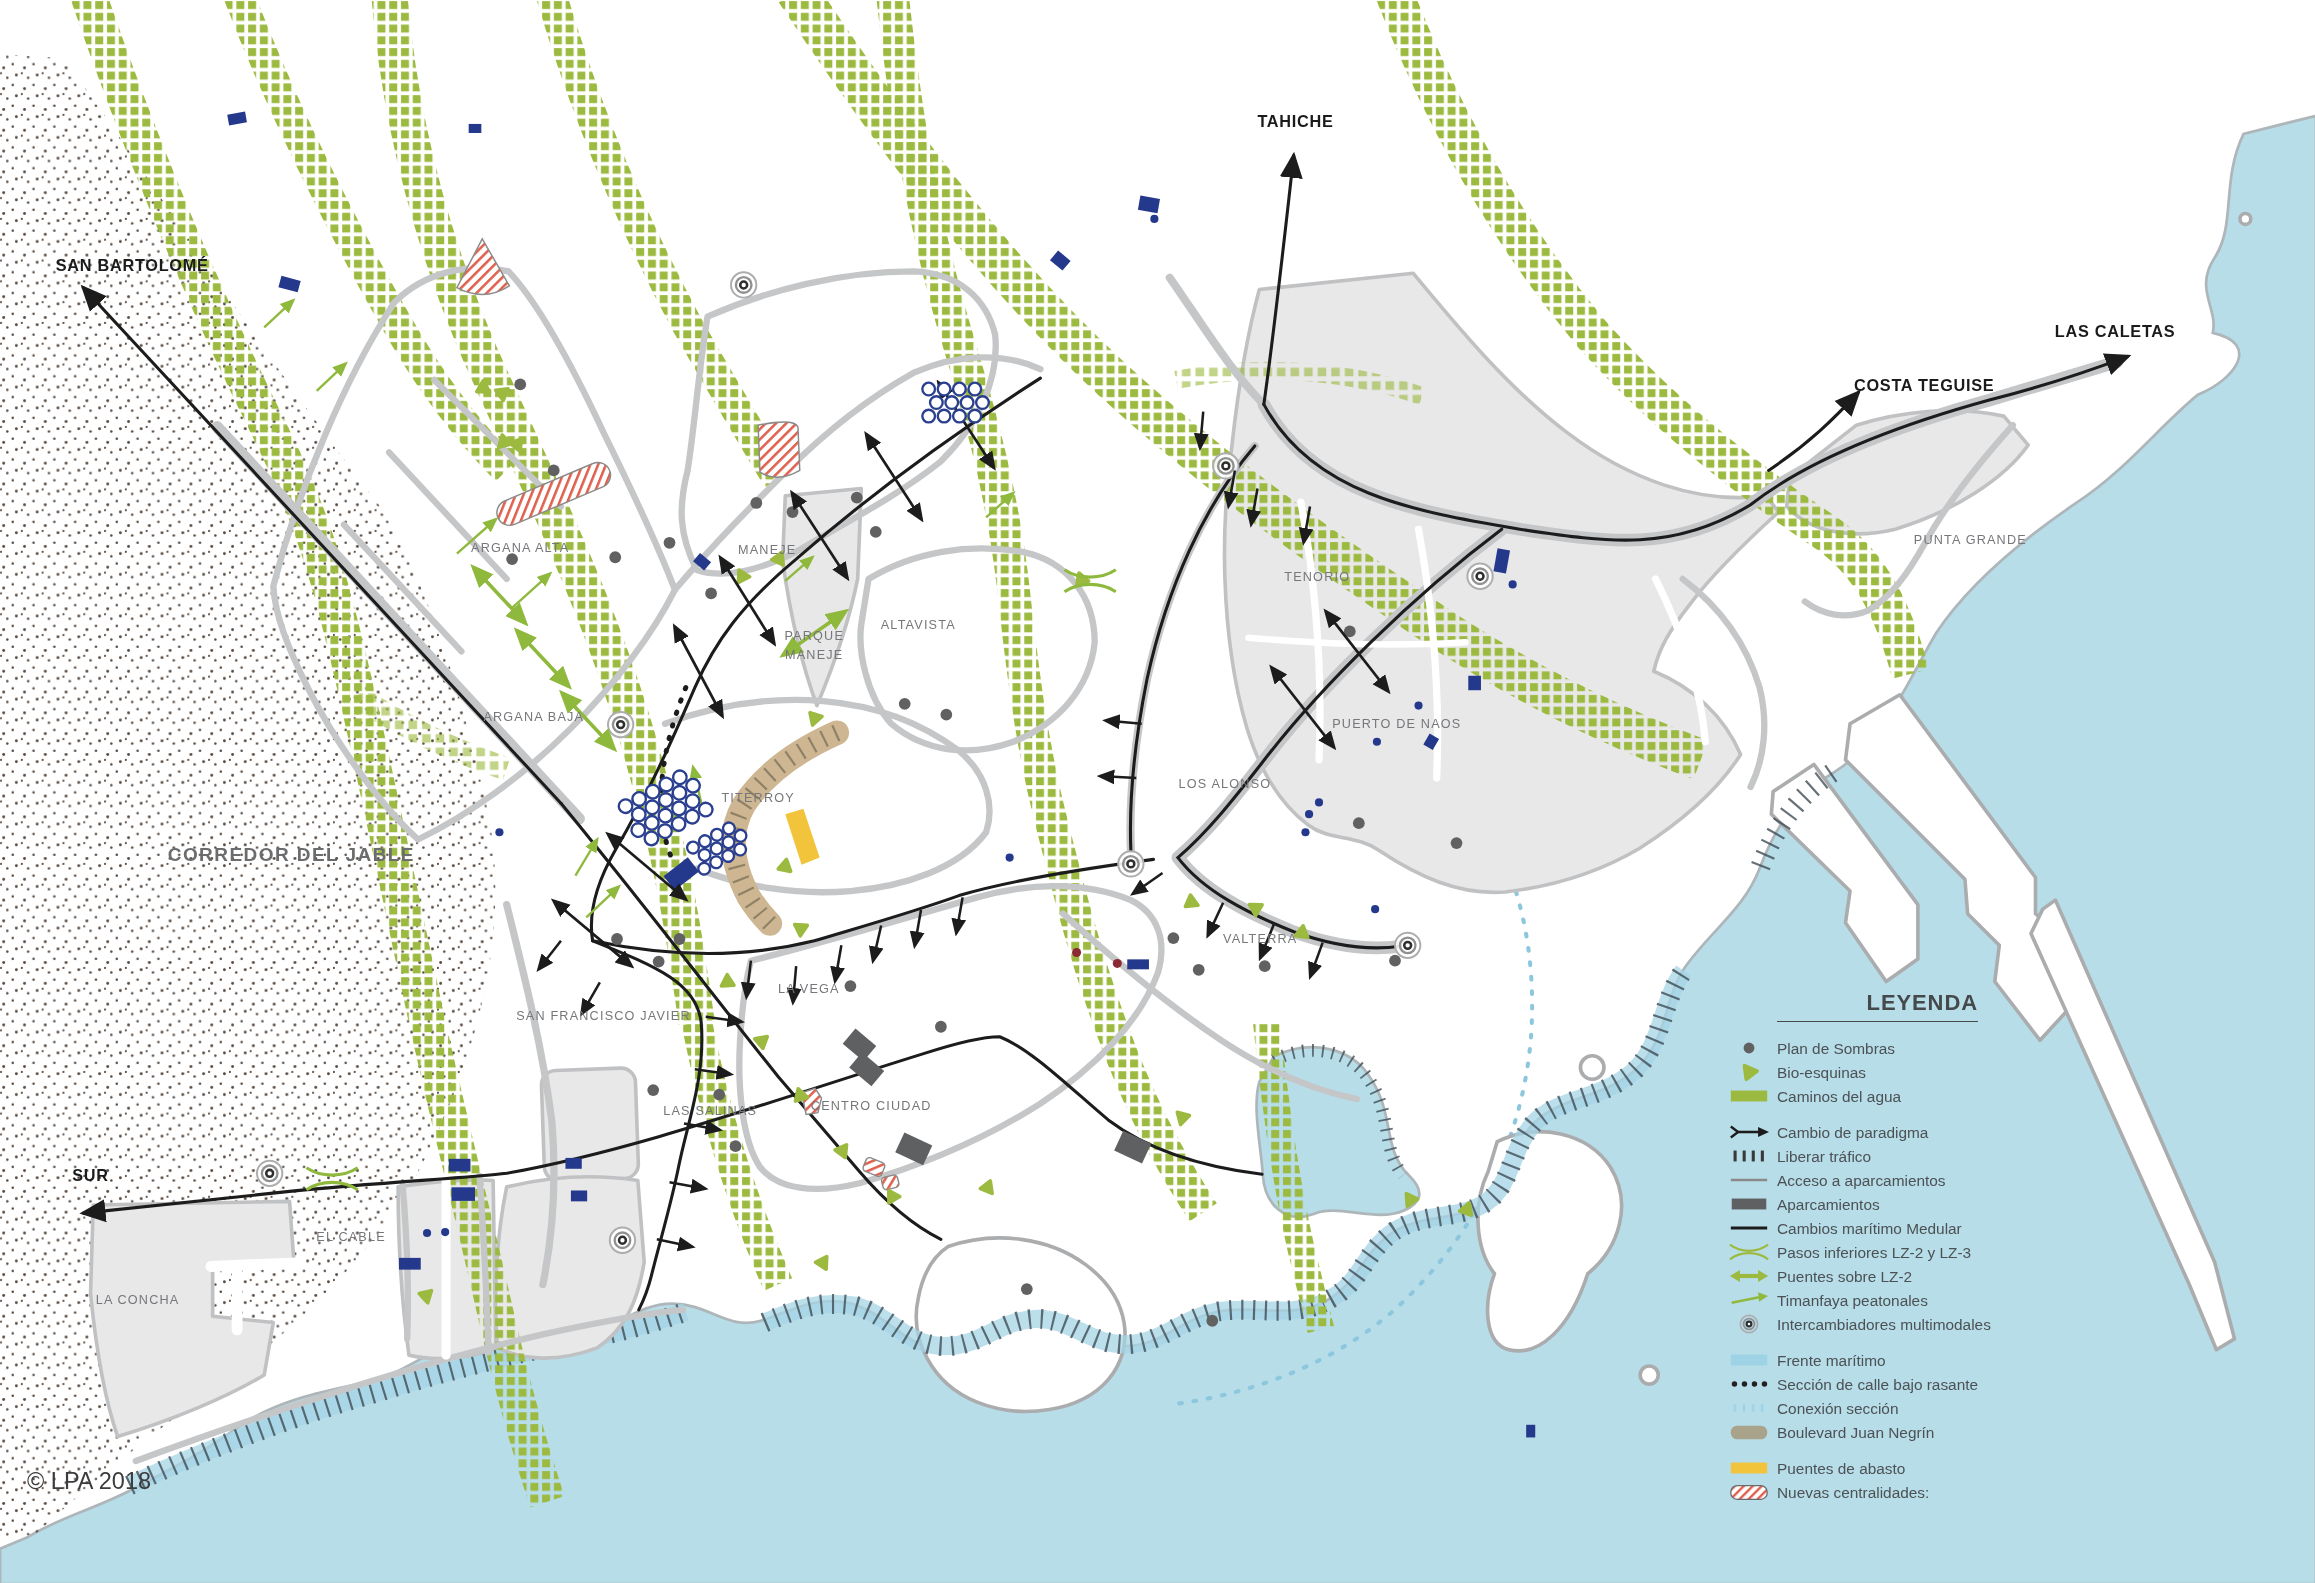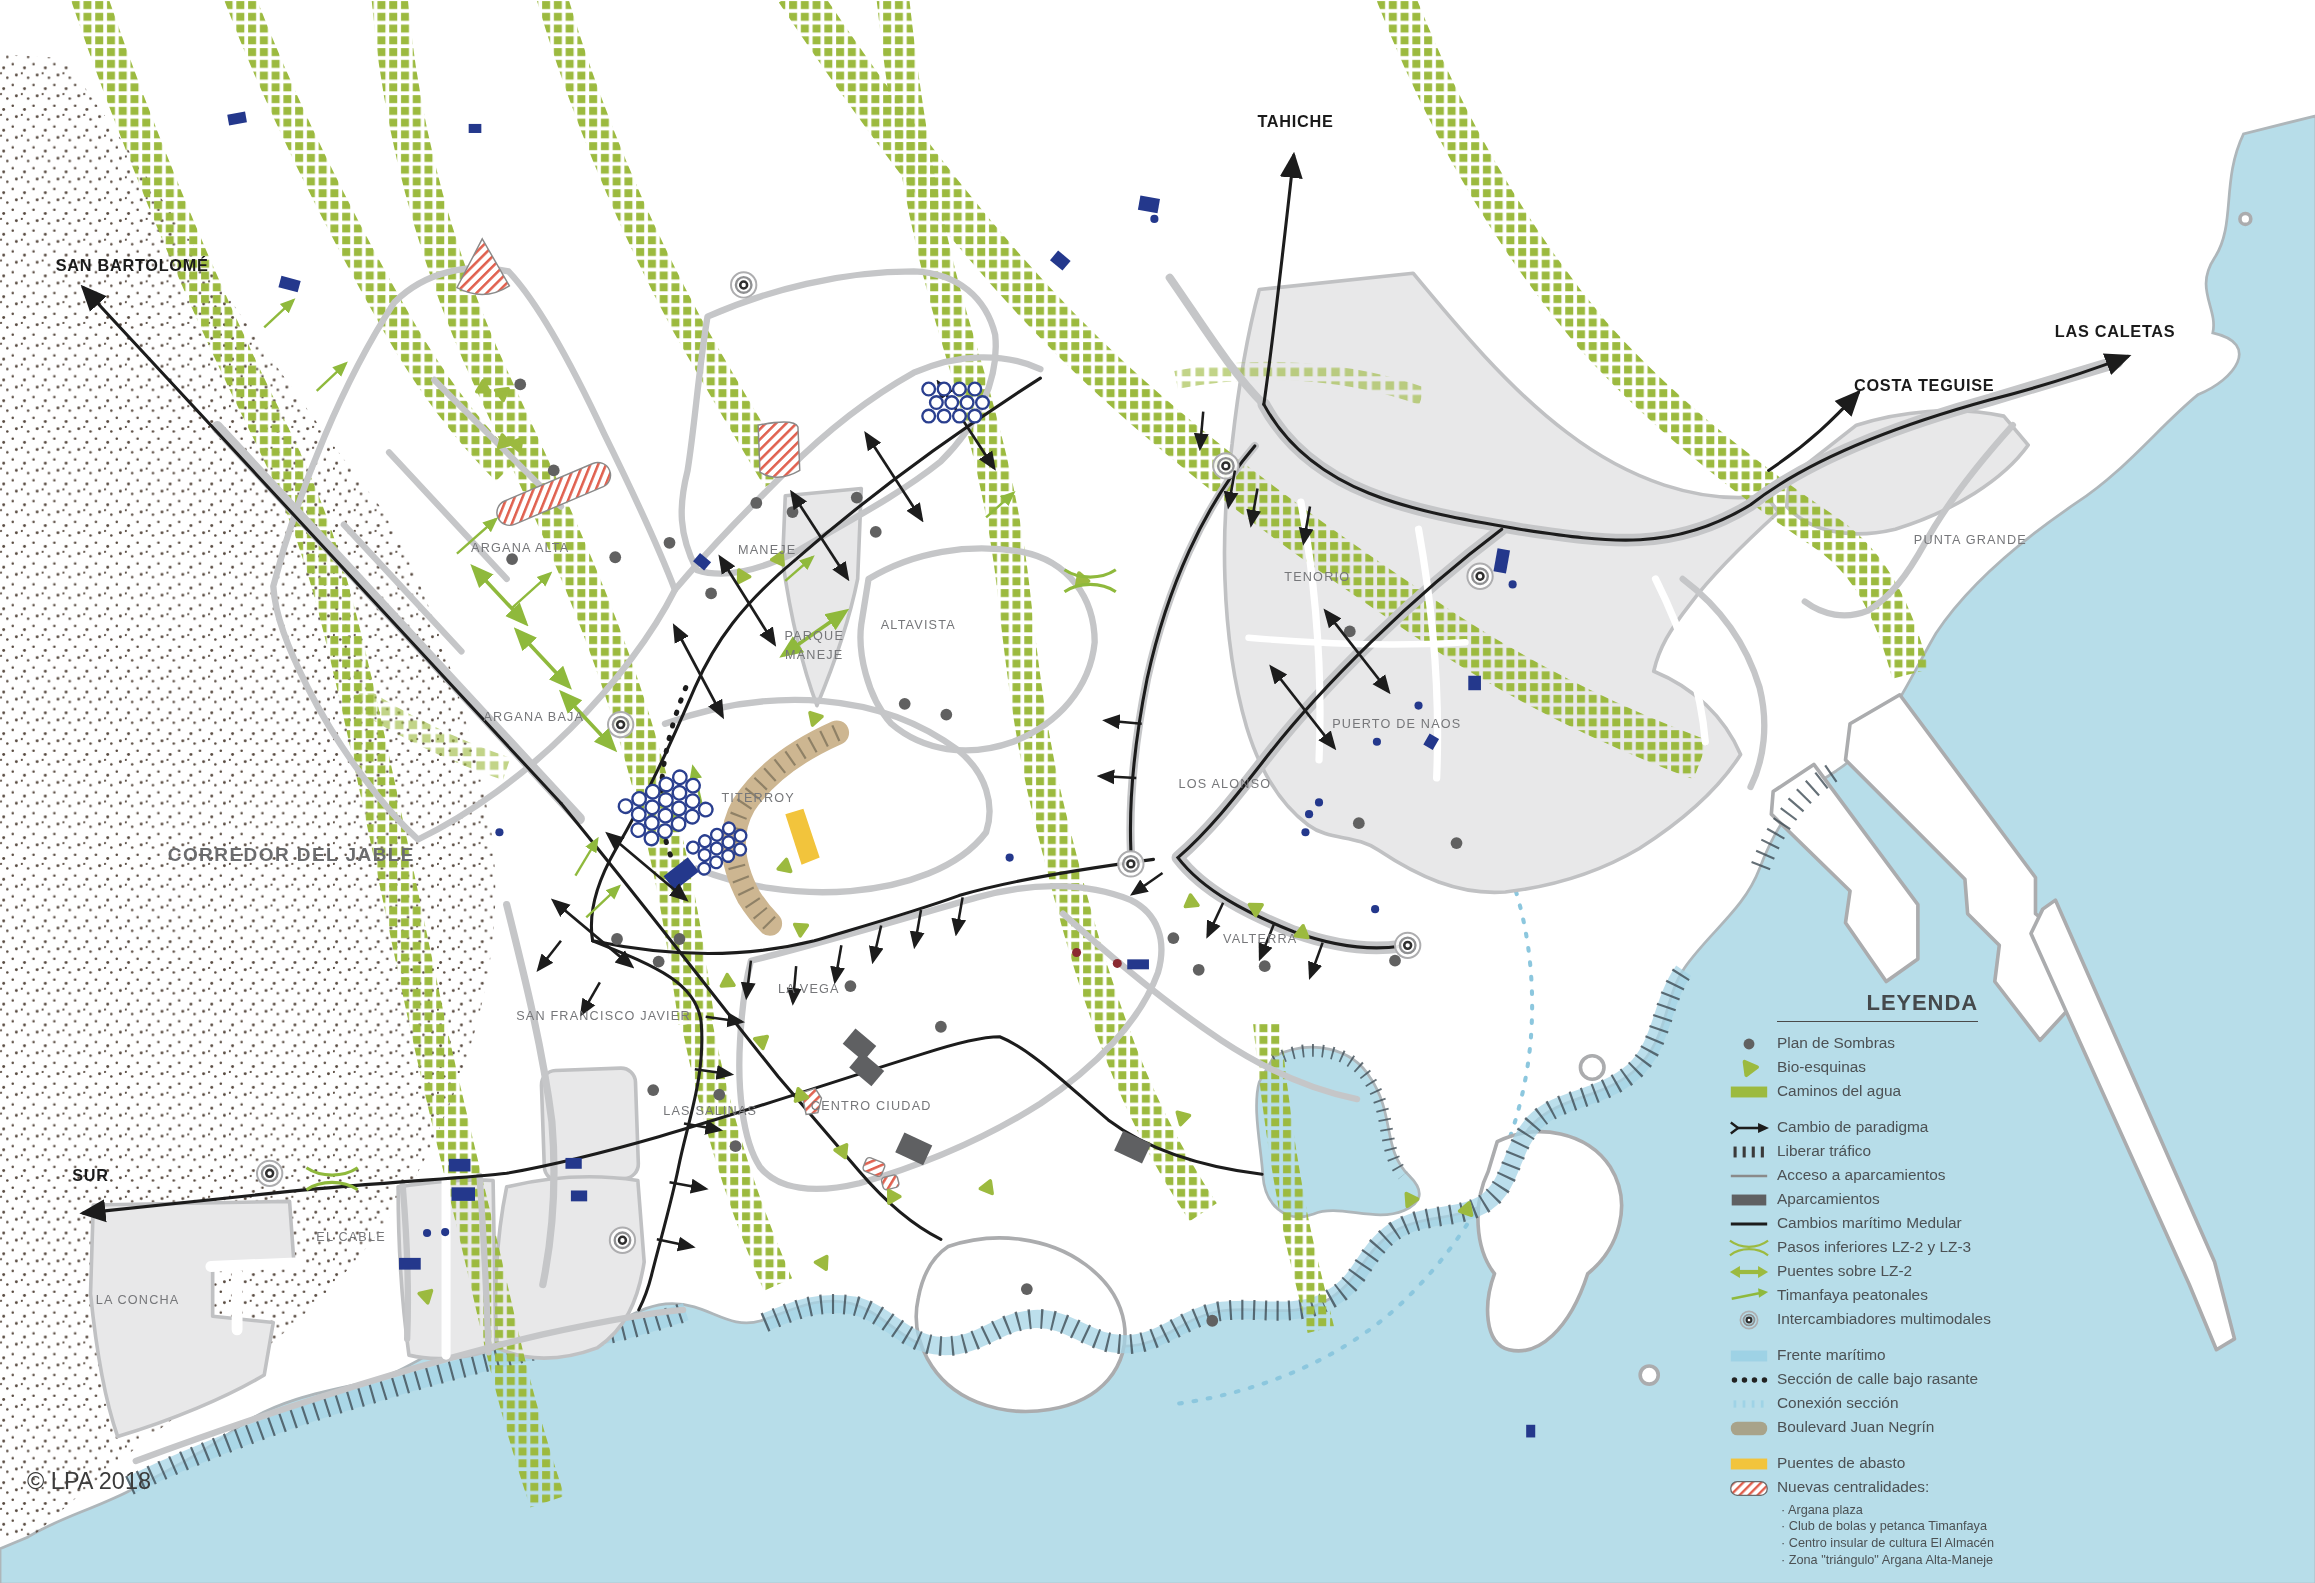--- a/index.html
+++ b/index.html
@@ -12,21 +12,21 @@
   .lbl-region{fill:#6B6C6E;font-size:21px;font-weight:700;letter-spacing:1.6px;}
   .lbl-dest{fill:#1B1B1B;font-size:18px;font-weight:700;letter-spacing:0.8px;}
   text{text-anchor:middle;}
 
   
   .legend{position:absolute;left:1721px;top:990px;width:443px;color:#4C5154;}
   .legend-title{font-size:22px;font-weight:600;letter-spacing:0.9px;color:#45494C;
                 margin-left:56px;padding-bottom:5.4px;border-bottom:1.8px solid #4A4A4A;
                 width:201px;text-align:right;}
   .leg-group{margin-top:11.8px;}
-  .leg-row{display:flex;align-items:flex-start;height:24px;}
+  .leg-row{display:flex;align-items:flex-end;height:24px;}
   .leg-icon{width:56px;flex:none;display:flex;justify-content:center;align-items:center;}
   .leg-label{font-size:15.4px;color:#4C5154;white-space:nowrap;}
   .leg-bullets{margin-left:60px;font-size:12.7px;line-height:16.7px;color:#4C5154;}
 
   .copyright{position:absolute;left:27px;top:1468px;font-size:23.5px;color:#3C3C3C;}
 </style>
 </head>
 <body>
 
 <svg id="map-svg" width="2316" height="1584" viewBox="0 0 2560 1751">
@@ -664,24 +664,18 @@
                 <pattern id="lph" width="7" height="7" patternUnits="userSpaceOnUse" patternTransform="rotate(45)">
                   <rect width="7" height="7" fill="#fff"></rect>
                   <rect width="2.6" height="7" fill="#E0604E"></rect>
                 </pattern>
               </defs>
               <rect x="3" y="4" width="40" height="15" rx="7" fill="url(#lph)" stroke="#6A6A6A" stroke-width="1.4"></rect>
             </svg>
           </span>
           <span class="leg-label">Nuevas centralidades:</span>
         </div>
-        <div class="leg-bullets">
-          <div>· Argana plaza</div>
-          <div>· Club de bolas y petanca Timanfaya</div>
-          <div>· Centro insular de cultura El Almacén</div>
-          <div>· Zona "triángulo" Argana Alta-Maneje</div>
-        </div>
       </div>
     </div>
 </div>
 
 <div class="copyright">© LPA 2018</div>
 
 
 </body></html>

